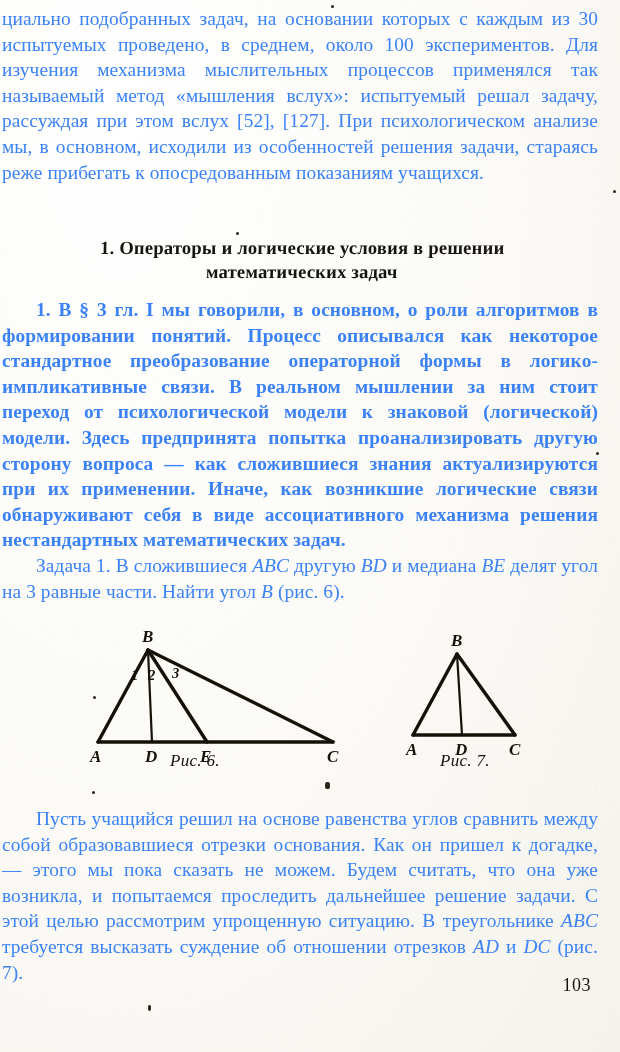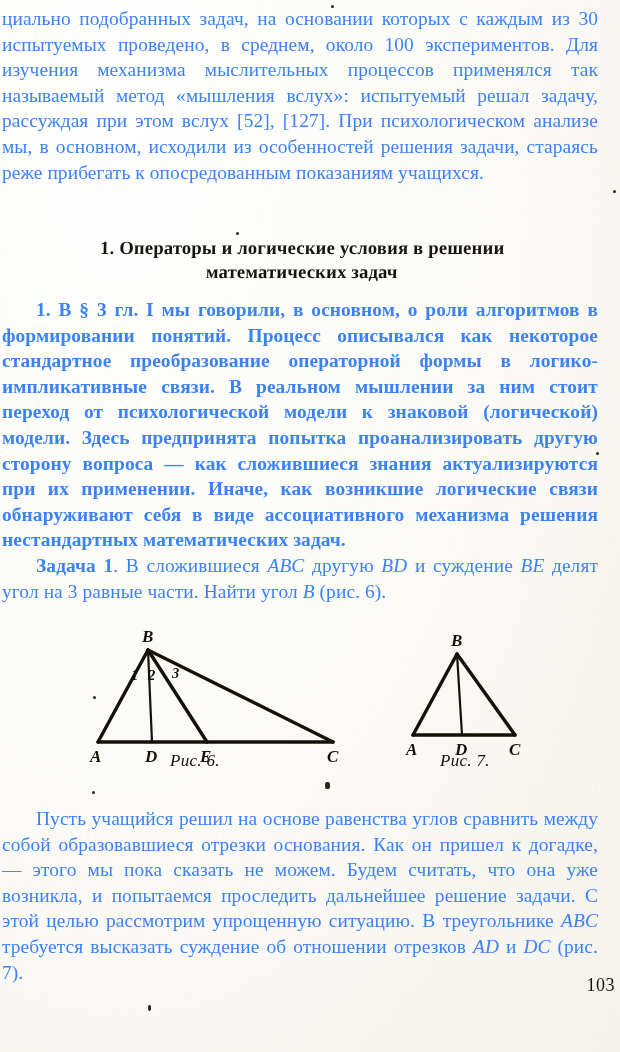--- a/index.html
+++ b/index.html
@@ -38,21 +38,21 @@
     left:2px;right:22px;
     font-size:19.4px;
     line-height:25.6px;
     text-align:justify;
     text-justify:inter-word;
     letter-spacing:.1px;
     color:#3b82f6;
   }
   .tb p{margin:0;}
   .ind{text-indent:34px;}
-  .b{font-weight:bold;}
+  .b{font-weight:normal;}
   .it{font-style:italic;}
 
   
   .head{
     position:absolute;
     left:0;right:16px;
     text-align:center;
     font-weight:bold;
     font-size:18.6px;
     line-height:24px;
@@ -78,21 +78,21 @@
   }
   .nlab{
     font-family:"Liberation Serif",serif;
     font-style:italic;font-weight:bold;
     font-size:14.5px;fill:#141208;
   }
 
   
   .pgnum{
     position:absolute;
-    right:5px;
+    right:29px;
     font-size:18px;
     letter-spacing:.5px;
     text-align:center;
   }
   
   .speck{position:absolute;background:#2a2619;border-radius:50%;z-index:3;}
 </style>
 </head>
 <body>
 
@@ -109,21 +109,21 @@
     <div>1. Операторы и логические условия в решении</div>
     <div>математических задач</div>
   </div>
 
   <div class="tb ind" style="top:297px;font-weight:bold;">
     <p>1. В § 3 гл. I мы говорили, в основном, о роли алгоритмов в формировании понятий. Процесс описывался как некоторое стандартное преобразование операторной формы в логико-импликативные связи. В реальном мышлении за ним стоит переход от психологической модели к знаковой (логической) модели. Здесь предпринята попытка проанализировать другую сторону вопроса — как сложившиеся знания актуализируются при их применении. Иначе, как возникшие логические связи обнаруживают себя в виде ассоциативного механизма решения нестандартных математических задач.</p>
   </div>
 
   <div class="tb ind" style="top:553px;">
     <p>
-      <span class="b">Задача 1</span><span>. В сложившиеся </span><span class="it">ABC</span><span> другую </span><span class="it">BD</span><span> и суждение </span><span class="it">BE</span><span> делят угол на 3 равные части. Найти угол </span><span class="it">B</span><span> (рис. 6).</span>
+      <span class="b">Задача 1</span><span>. В сложившиеся </span><span class="it">ABC</span><span> другую </span><span class="it">BD</span><span> и медиана </span><span class="it">BE</span><span> делят угол на 3 равные части. Найти угол </span><span class="it">B</span><span> (рис. 6).</span>
     </p>
   </div>
 
   <div class="figwrap" style="top:598px;height:190px;">
 
     <svg width="620" height="175" viewBox="0 0 620 175">
 
       <g>
 
         <path class="fl" d="M98 144 L333 144"></path>

